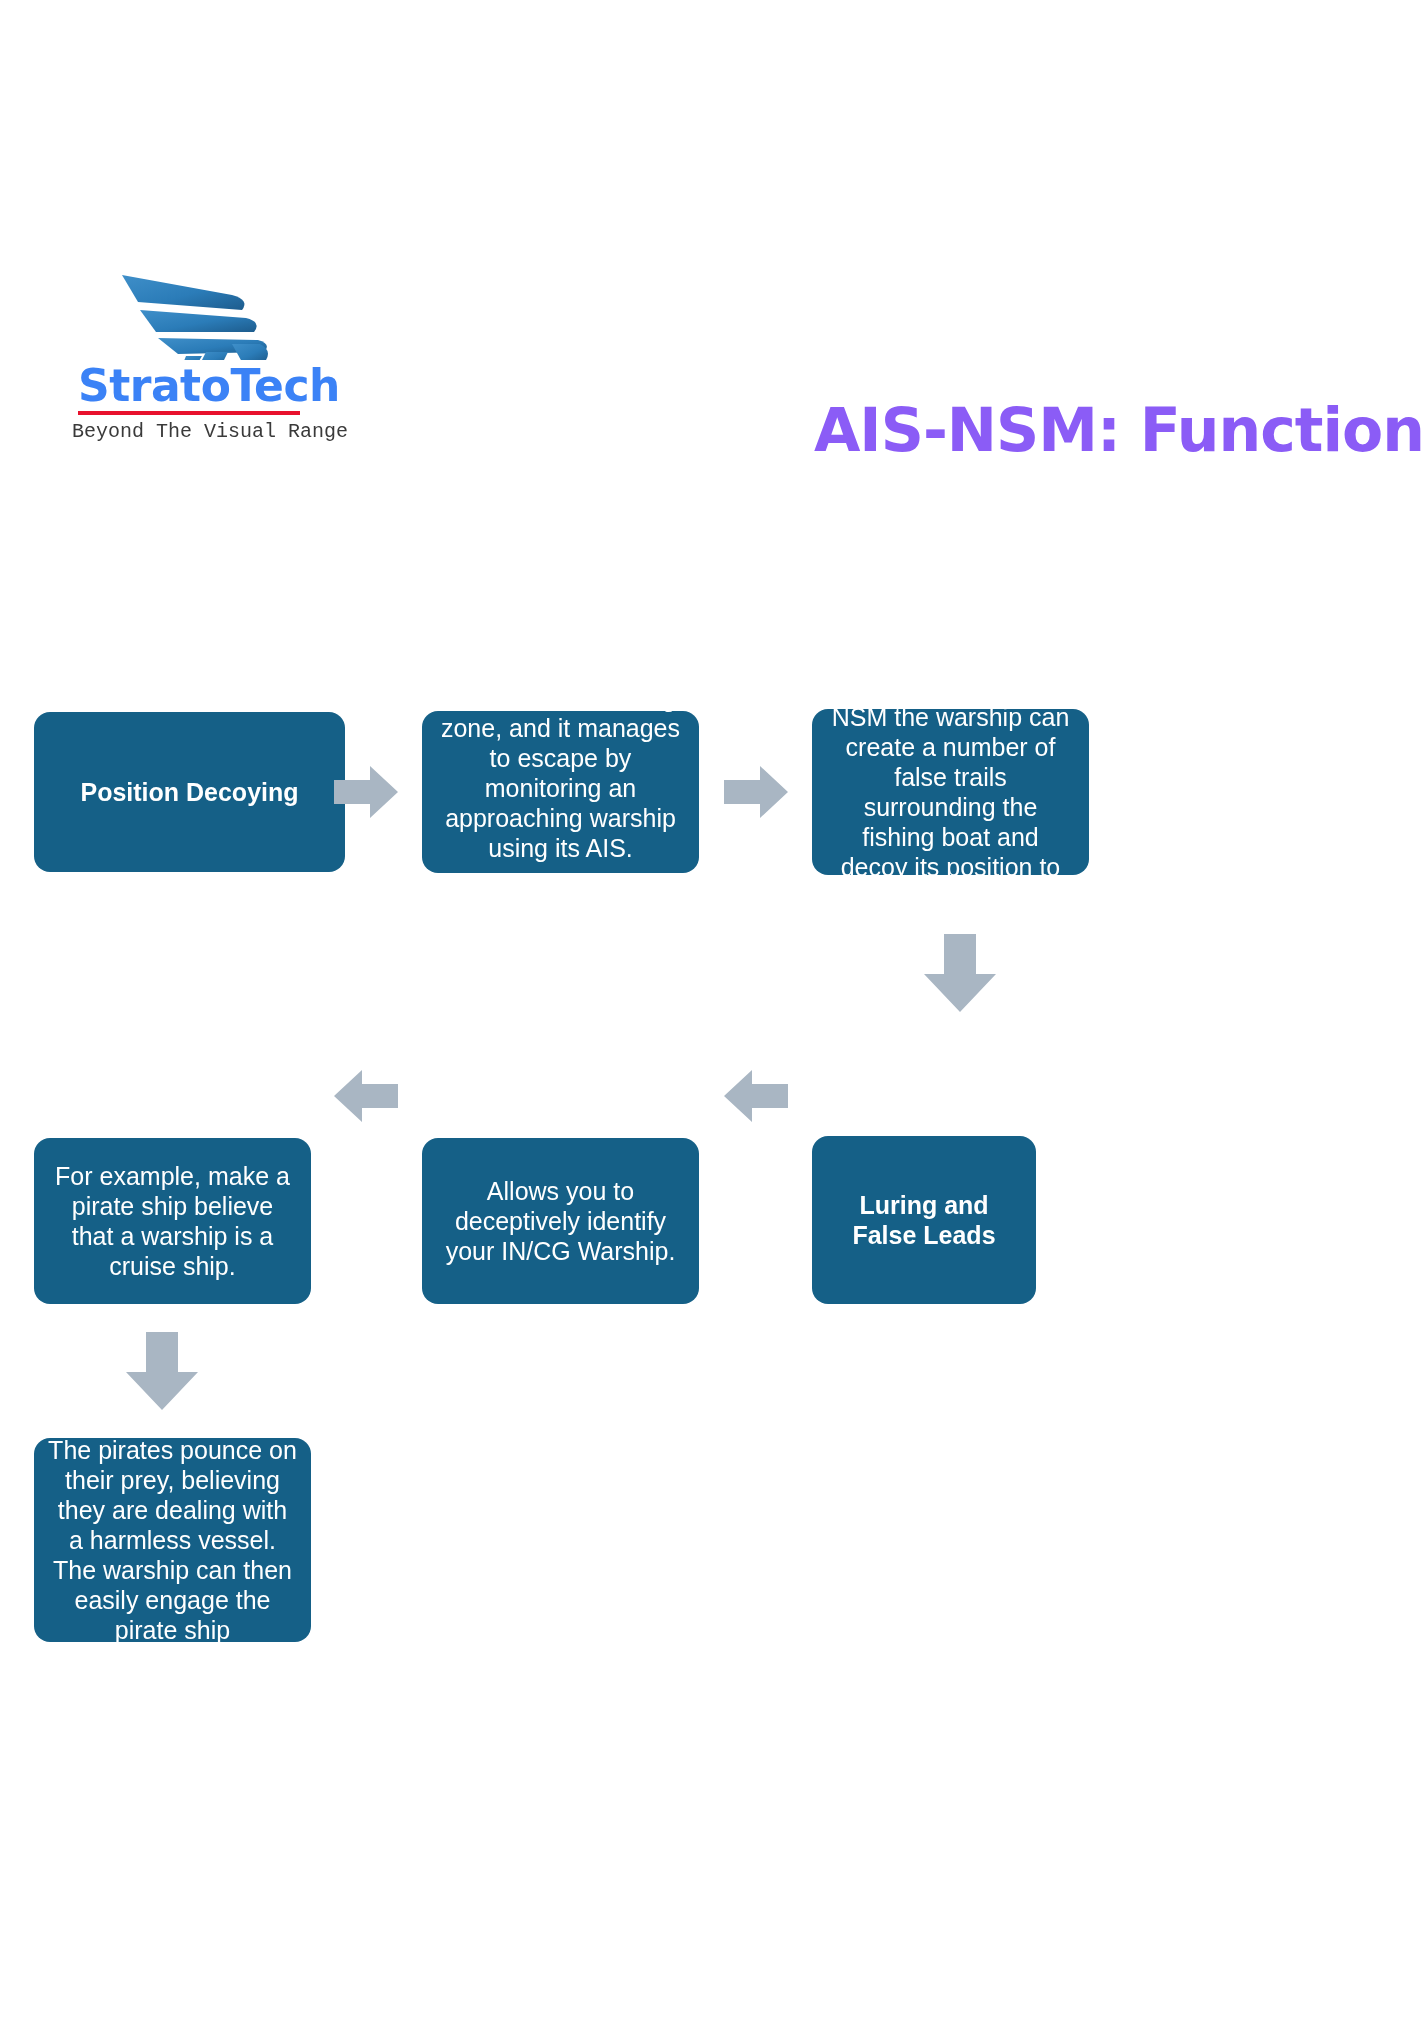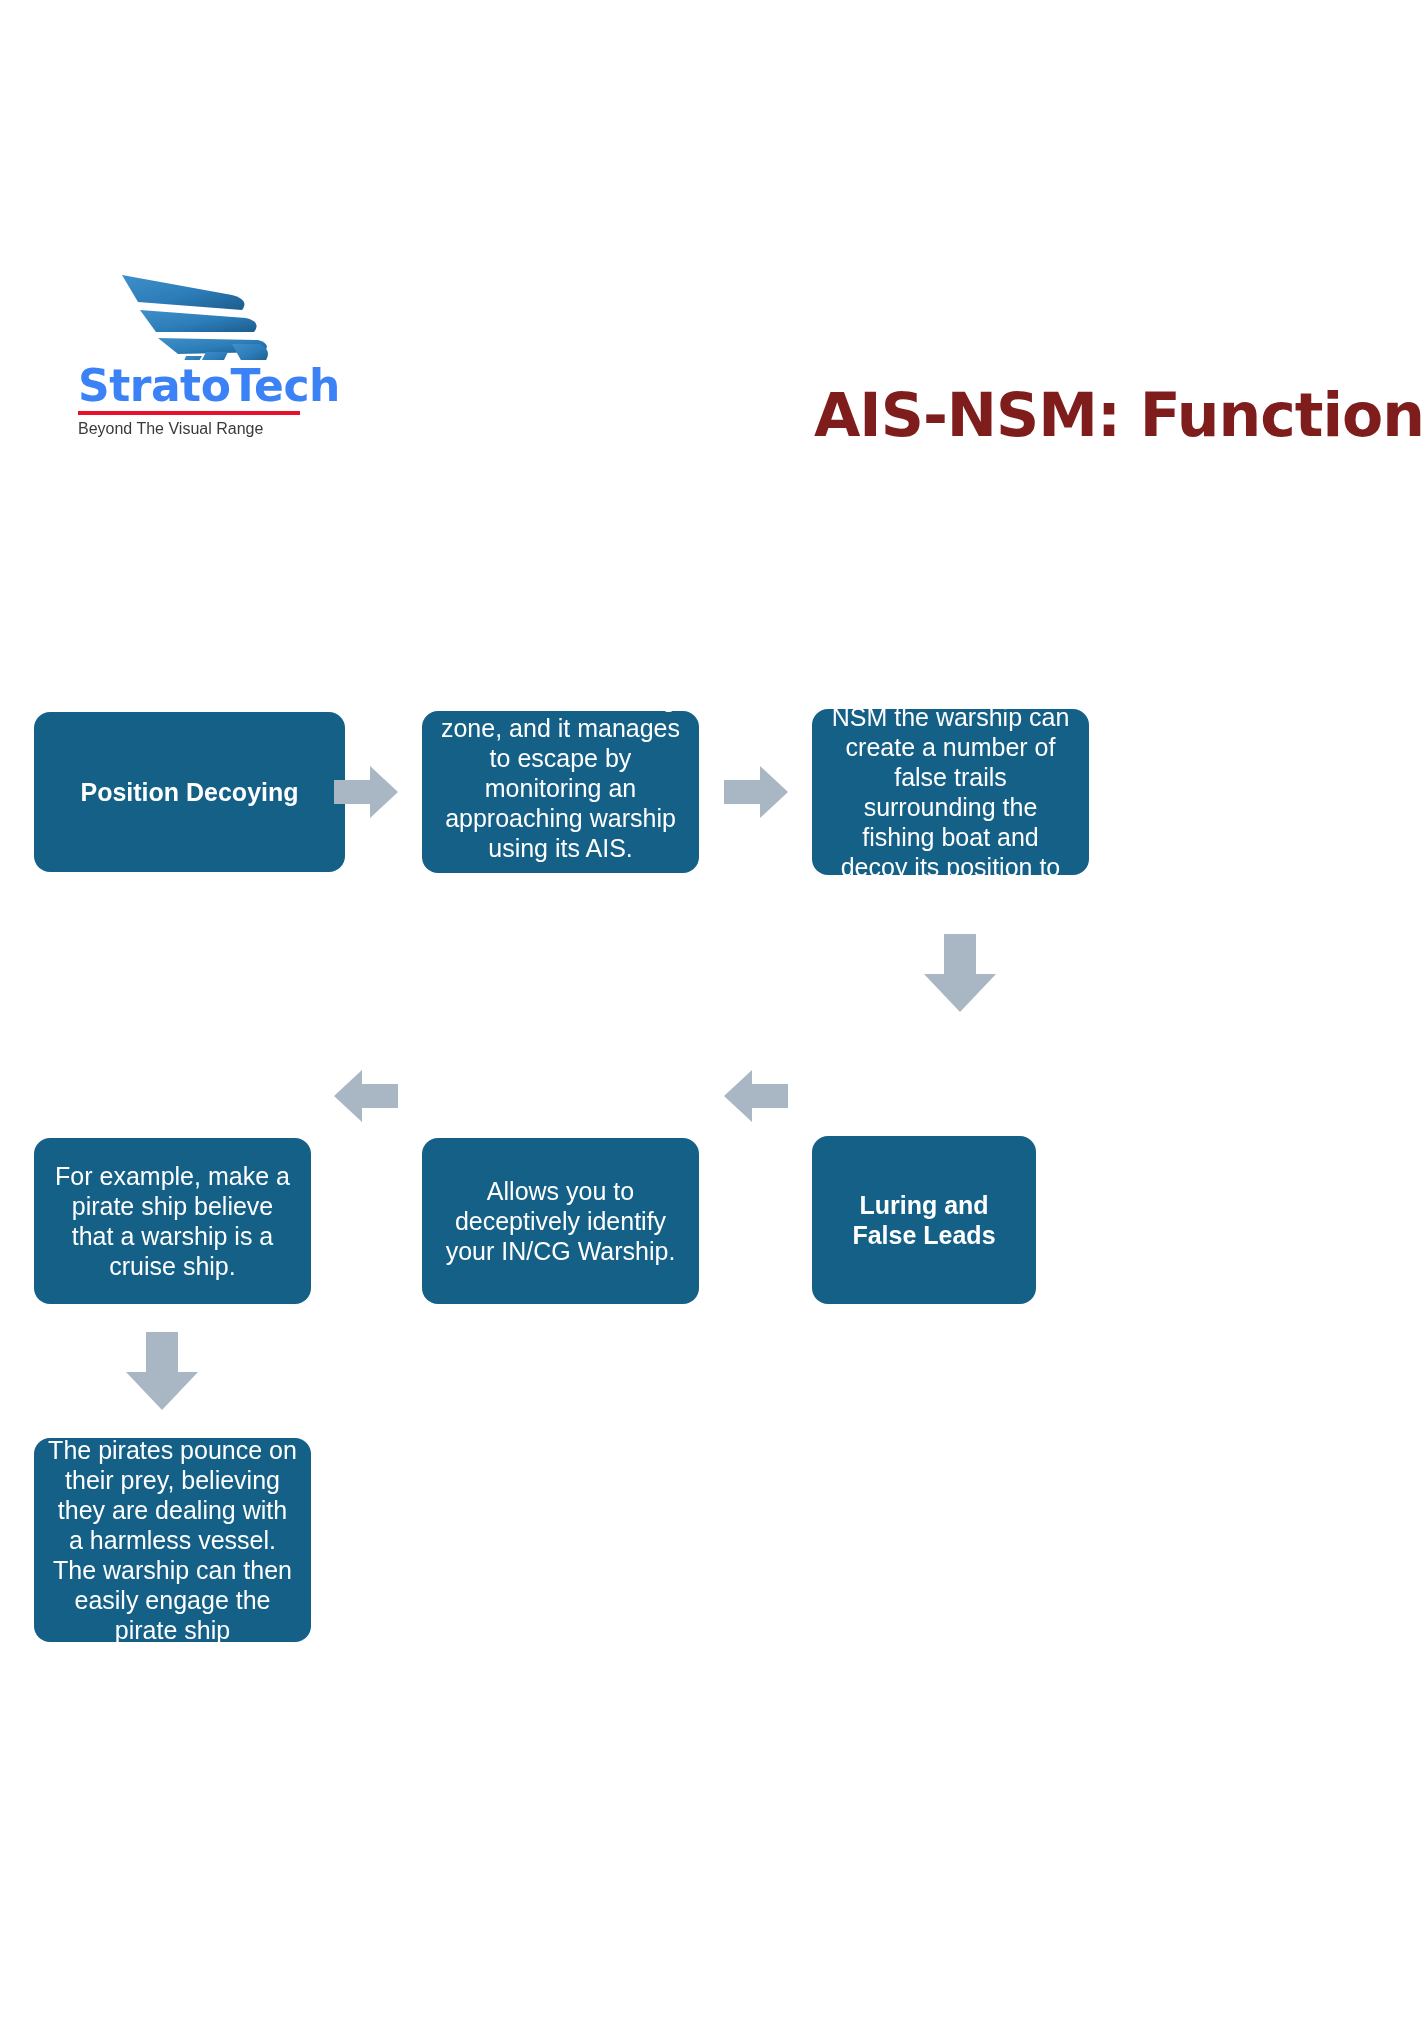--- a/index.html
+++ b/index.html
@@ -49,37 +49,36 @@
 
   .logo-rule {
     width: 222px;
     height: 4px;
     background: #e8112d;
     margin-left: 6px;
     margin-top: 3px;
   }
 
   .logo-tagline {
-    font-family: Liberation Sans, sans-serif;
-    font-size: 16px;
+    font-family: Liberation Mono, monospace;
+    font-size: 20px;
     color: #3a3a3a;
-    margin-left: 6px;
     margin-top: 5px;
     white-space: nowrap;
   }
 
   .page-title {
     position: absolute;
     right: 0px;
-    top: 415px;
+    top: 430px;
     transform: translateY(-50%);
     font-family: "DejaVu Sans", sans-serif;
     font-weight: bold;
     font-size: 60px;
-    color: #7f1d1d;
+    color: #8b5cf6;
     letter-spacing: -1px;
     white-space: nowrap;
     padding-right: 4px;
   }
 
   
   .flow {
     position: absolute;
     top: 712px;
     left: 0;

